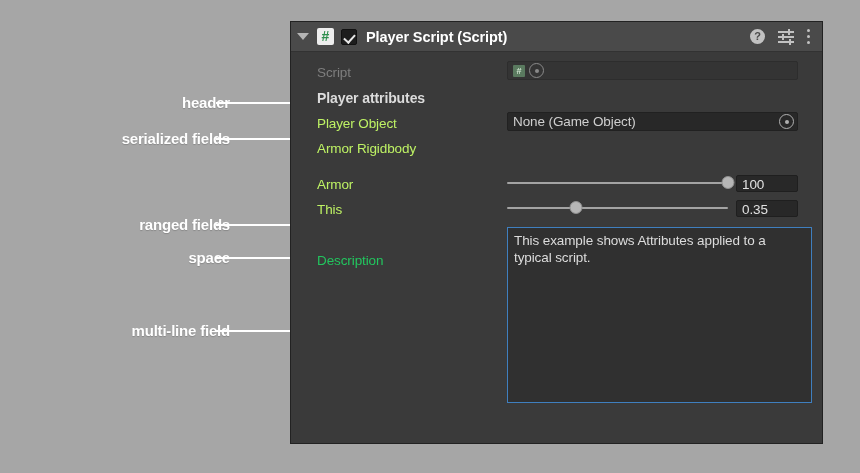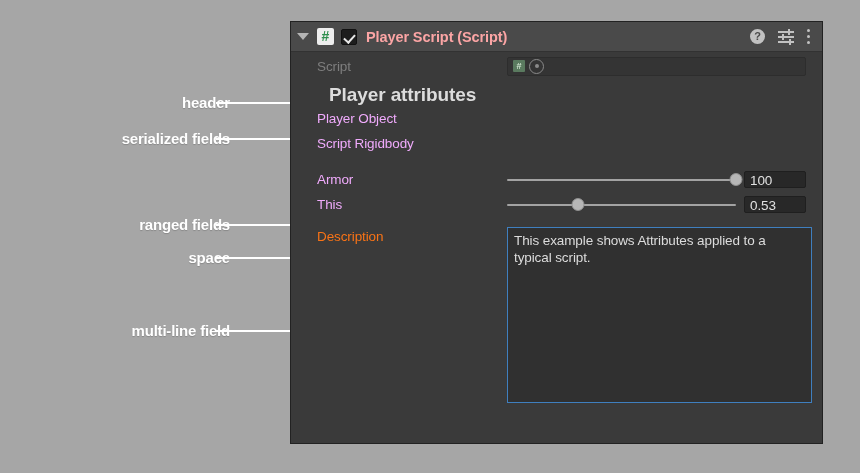--- a/index.html
+++ b/index.html
@@ -93,21 +93,21 @@
     content: "";
     position: absolute;
     left: 4px; top: 2px;
     width: 5px; height: 9px;
     border: solid #e8e8e8;
     border-width: 0 2px 2px 0;
     transform: rotate(42deg);
   }
 
   .insp-title {
-    color: #fca5a5;
+    color: #ffffff;
     font-size: 14.5px;
     font-weight: bold;
     letter-spacing: -0.1px;
     flex: 1 1 auto;
   }
 
   .hdr-icons { display: flex; align-items: center; gap: 13px; margin-right: 3px; }
 
   .ico-help {
     width: 15px; height: 15px;
@@ -136,43 +136,43 @@
   .ico-preset b:nth-child(6) { left: 11px; top: 9px; }
 
   .ico-kebab { width: 4px; display: flex; flex-direction: column; gap: 3px; }
   .ico-kebab span { width: 3px; height: 3px; background: #c2c2c2; border-radius: 50%; }
 
   
   .insp-body { padding: 0; position: relative; }
 
   .row {
     display: flex;
-    align-items: center;
+    align-items: flex-end;
     height: 25px;
     padding-left: 26px;
-    padding-right: 16px;
+    padding-right: 24px;
   }
 
   .row-label {
     width: 190px;
-    color: #f0abfc;
+    color: #bef264;
     font-size: 13.5px;
     flex: 0 0 auto;
     letter-spacing: -0.1px;
   }
   .row-label.dim { color: #7e7e7e; }
-  .row-label.accent { color: #f97316; }
+  .row-label.accent { color: #22c55e; margin-top: 24px; }
 
   .section-head {
     height: 26px;
     display: flex;
     align-items: flex-end;
-    padding-left: 38px;
+    padding-left: 26px;
     color: #dcdcdc;
-    font-size: 19px;
+    font-size: 14px;
     font-weight: bold;
     letter-spacing: -0.1px;
   }
   .spacer-8 { height: 11px; }
 
   
   .obj-field {
     flex: 1 1 auto;
     height: 19px;
     background: #282828;
@@ -332,45 +332,49 @@
       <div class="obj-field dim">
         <span class="mini-script-icon">#</span>
         <span class="picker dim"></span>
       </div>
     </div>
 
     <div class="section-head">Player attributes</div>
 
     <div class="row">
       <div class="row-label">Player Object</div>
+      <div class="obj-field">
+        <span class="obj-text">None (Game Object)</span>
+        <span class="picker"></span>
+      </div>
     </div>
 
     <div class="row">
-      <div class="row-label">Script Rigidbody</div>
+      <div class="row-label">Armor Rigidbody</div>
     </div>
 
     <div class="spacer-8"></div>
 
 
     <div class="row">
       <div class="row-label">Armor</div>
       <div class="slider-wrap">
         <div class="slider-track"></div>
         <div class="slider-knob" style="left:100%;"></div>
       </div>
       <div class="num-field">100</div>
     </div>
 
     <div class="row">
       <div class="row-label">This</div>
       <div class="slider-wrap">
         <div class="slider-track"></div>
         <div class="slider-knob" style="left:31%;"></div>
       </div>
-      <div class="num-field">0.53</div>
+      <div class="num-field">0.35</div>
     </div>
 
     <div style="height:10px;"></div>
 
     <div class="desc-row">
       <div class="row-label accent" style="padding-top:2px;">Description</div>
       <div class="desc-box">This example shows Attributes applied to a typical script.</div>
     </div>
 
   </div>

